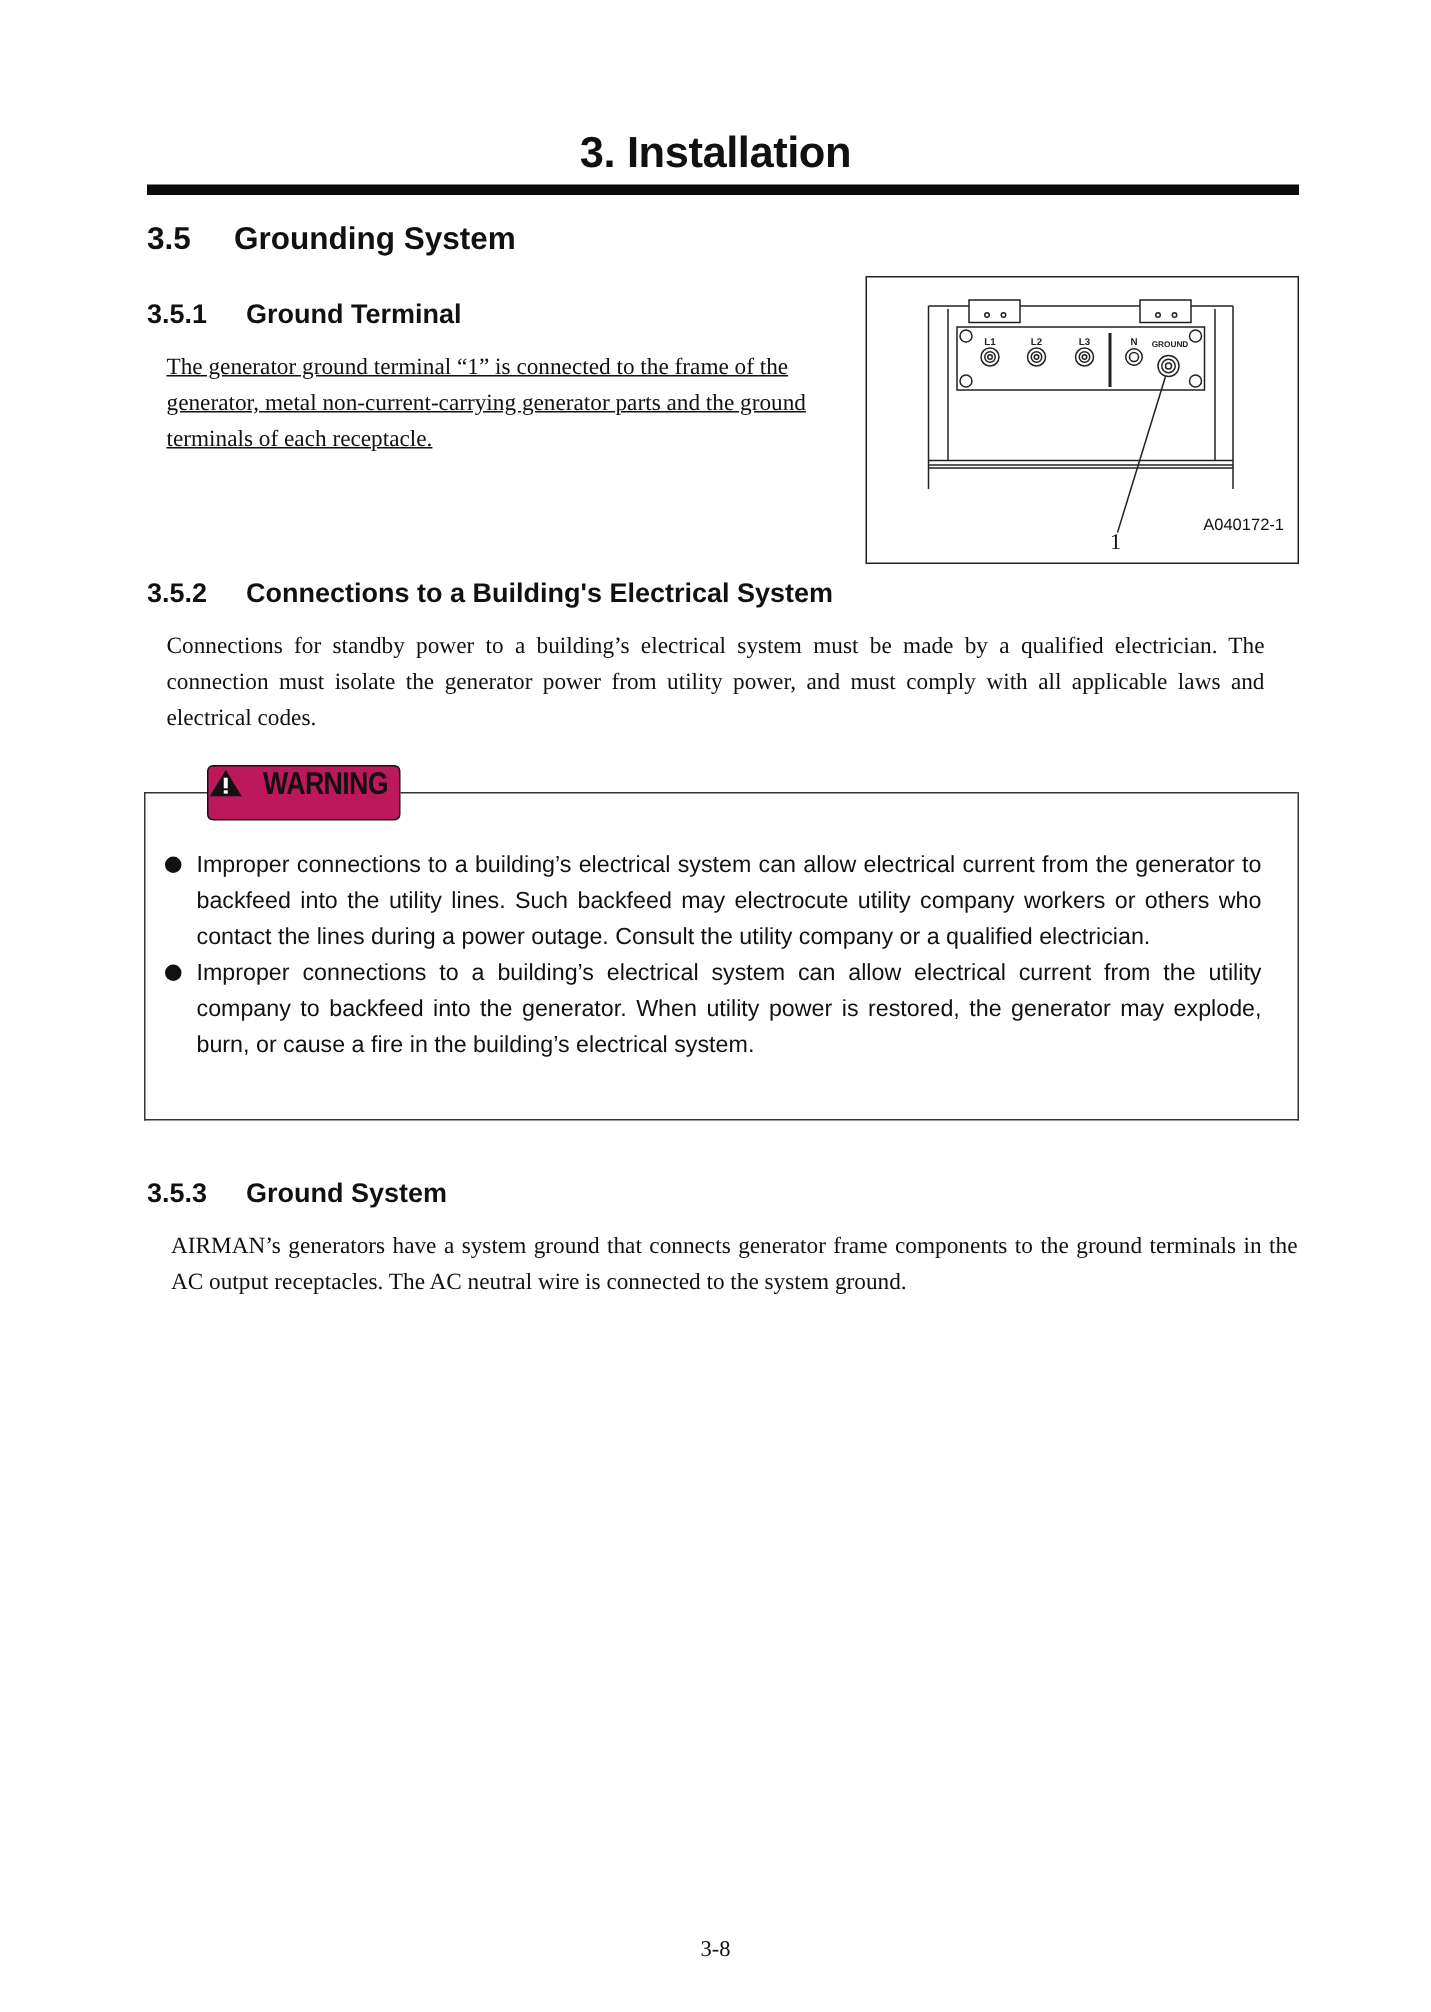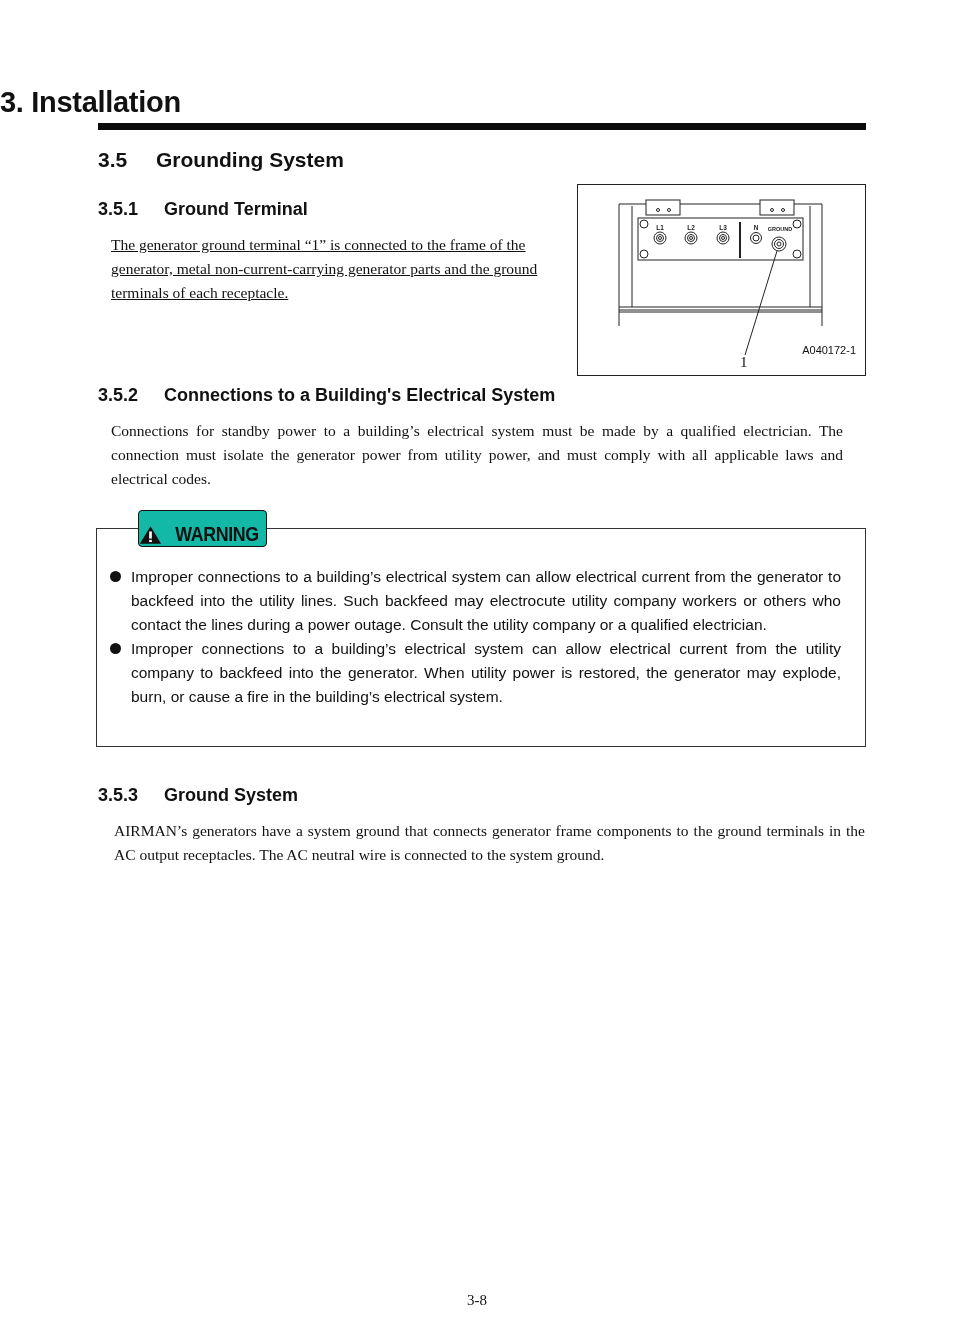--- a/index.html
+++ b/index.html
@@ -2,21 +2,21 @@
 <html><head>
 <meta charset="utf-8">
 <style>
   html, body { margin: 0; padding: 0; background: #ffffff; }
   body { width: 954px; height: 1341px; position: relative; overflow: hidden; color: #111; }
   .sans { font-family: "Liberation Sans", "DejaVu Sans", sans-serif; }
   .serif { font-family: "Liberation Serif", "DejaVu Serif", serif; }
 
   .chapter-title {
     position: absolute; left: 0; width: 954px; top: 86px;
-    text-align: left; font-size: 29px; font-weight: bold; letter-spacing: -0.3px;
+    text-align: center; font-size: 29px; font-weight: bold; letter-spacing: -0.3px;
   }
   .chapter-rule { position: absolute; left: 98px; top: 123px; width: 768px; height: 7px; background: #0a0a0a; }
 
   .h2 { position: absolute; left: 98px; top: 148px; font-size: 21px; font-weight: bold; }
   .h2 .num { display: inline-block; width: 58px; }
 
   .h3 { position: absolute; left: 98px; font-size: 18px; font-weight: bold; }
   .h3 .num { display: inline-block; width: 66px; }
 
   .body-text { position: absolute; font-size: 15.5px; line-height: 24px; text-align: justify; }
@@ -24,22 +24,22 @@
   .figure-box { position: absolute; left: 577px; top: 184px; width: 287px; height: 190px; border: 1px solid #222; }
   .figure-box svg { position: absolute; left: 0; top: 0; }
   .figure-code { position: absolute; right: 9px; bottom: 19px; font-size: 11px; margin-left: 28px; }
   .callout-num { position: absolute; left: 162px; bottom: 4px; font-size: 15px; }
 
   .warning-box { position: absolute; left: 96px; top: 528px; width: 768px; height: 218px; border: 1px solid #333; border-top: none; }
   .warning-topline-left { position: absolute; left: 96px; top: 528px; width: 42px; height: 1px; background: #333; }
   .warning-topline-right { position: absolute; left: 267px; top: 528px; width: 598px; height: 1px; background: #333; }
   .warning-badge {
     position: absolute; left: 138px; top: 510px; width: 127px; height: 35px;
-    border: 1.5px solid #111; border-radius: 4px; background: #14b8a6;
-    display: flex; align-items: flex-end; justify-content: center; gap: 6px;
+    border: 1.5px solid #111; border-radius: 4px; background: #be185d;
+    display: flex; align-items: flex-start; justify-content: center; gap: 6px;
   }
   .warning-badge .label { font-size: 21px; font-weight: bold; letter-spacing: -0.5px; transform: scaleX(0.85); display: inline-block; }
 
   .warning-list { position: absolute; left: 107px; top: 565px; width: 734px; margin: 0; padding: 0; list-style: none; }
   .warning-list li { position: relative; padding-left: 24px; font-size: 15.5px; line-height: 24px; text-align: justify; }
   .warning-list .bullet { position: absolute; left: 3px; top: 6px; width: 11px; height: 11px; border-radius: 50%; background: #111; }
 
   .page-number { position: absolute; left: 0; width: 954px; top: 1292px; text-align: center; font-size: 15px; }
 </style>
 </head>

